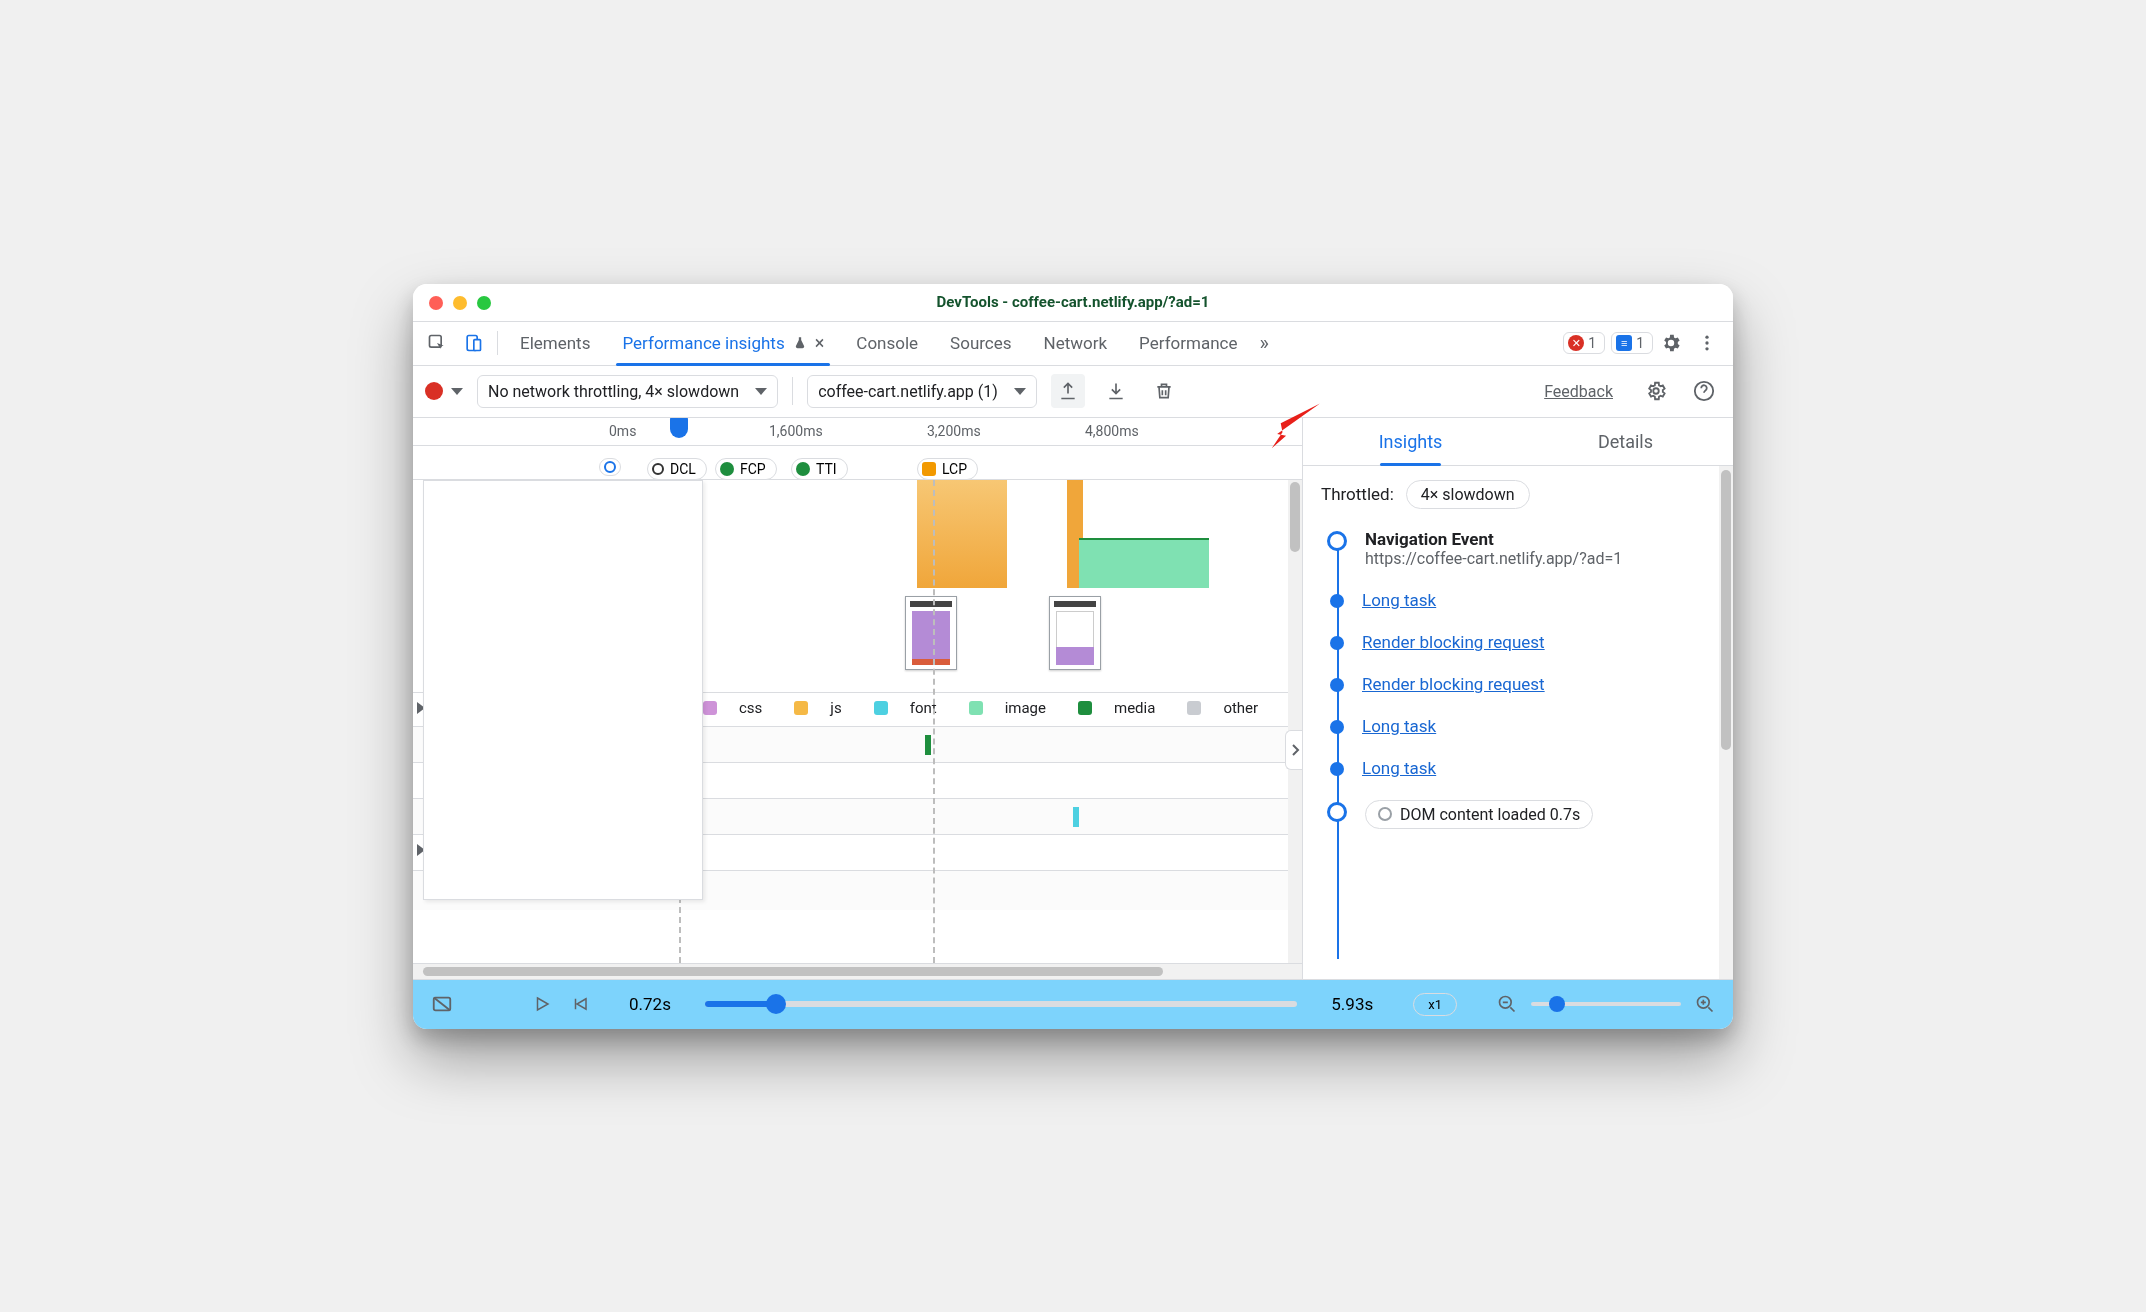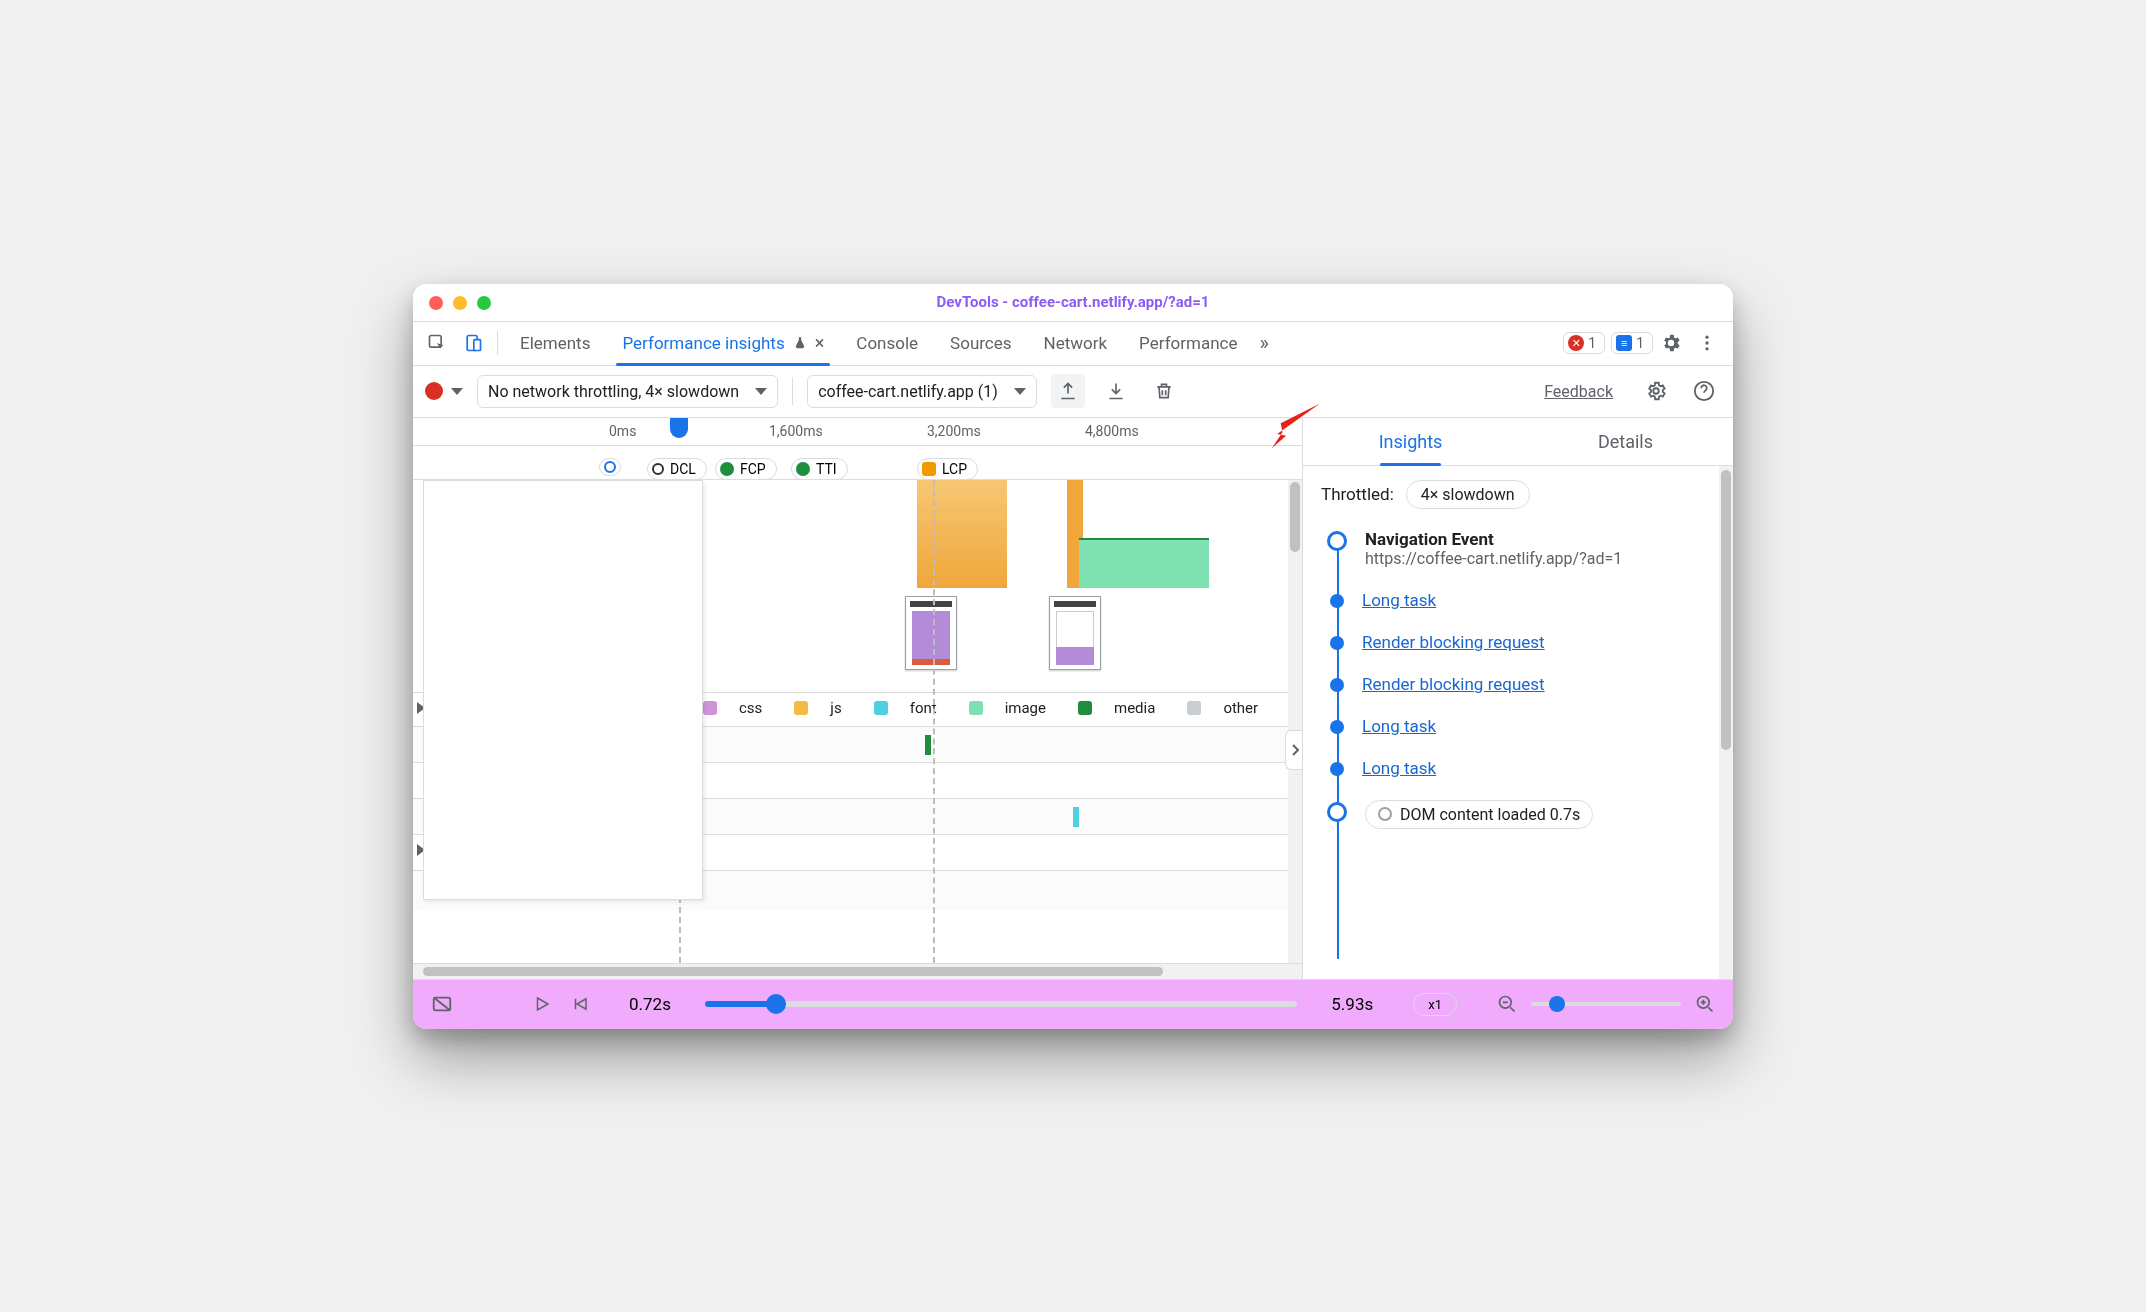--- a/index.html
+++ b/index.html
@@ -25,21 +25,21 @@
 
   .window{width:1320px;height:745px;background:var(--bg);border-radius:14px;box-shadow:0 30px 60px rgba(0,0,0,.35),0 10px 20px rgba(0,0,0,.2);overflow:hidden;display:flex;flex-direction:column;position:relative;}
 
   
   .titlebar{height:38px;display:flex;align-items:center;position:relative;border-bottom:1px solid var(--border);background:var(--bg);}
   .traffic{display:flex;gap:10px;position:absolute;left:16px;top:12px;}
   .dot{width:14px;height:14px;border-radius:50%;}
   .dot.red{background:#ff5f57;}
   .dot.yellow{background:#febc2e;}
   .dot.green{background:#28c840;}
-  .titlebar .title{margin:0 auto;font-size:15px;font-weight:700;color:#8b5cf6;}
+  .titlebar .title{margin:0 auto;font-size:15px;font-weight:700;color:#14532d;}
 
   
   .tabs-row{display:flex;align-items:center;height:44px;border-bottom:1px solid var(--border);padding:0 8px 0 6px;background:var(--bg);}
   .tabs-row .icon-btn{width:36px;height:36px;display:flex;align-items:center;justify-content:center;color:#5f6368;border-radius:4px;}
   .tab{padding:0 16px;height:44px;display:flex;align-items:center;gap:8px;font-size:17px;color:var(--text2);cursor:pointer;position:relative;}
   .tab.active{color:var(--blue);}
   .tab.active::after{content:"";position:absolute;left:10px;right:10px;bottom:-1px;height:3px;background:var(--blue);border-radius:2px;}
   .flask{width:14px;height:16px;display:inline-block;}
   .tab .close{color:var(--text2);font-size:18px;line-height:1;}
   .spacer{flex:1;}
@@ -124,21 +124,21 @@
   .ins-item .content{font-size:17px;}
   .ins-item .content .title{font-weight:700;color:var(--text);}
   .ins-item .content .sub{color:var(--text2);font-size:16px;}
   .ins-item .content a{color:var(--blue2);text-decoration:underline;}
   .final-chip{display:inline-flex;align-items:center;gap:8px;border:1px solid var(--border);border-radius:20px;padding:4px 12px;font-size:16px;color:var(--text);}
   .final-chip .o{width:14px;height:14px;border:2px solid #9aa0a6;border-radius:50%;}
   .right .vscroll2{position:absolute;right:0;top:48px;bottom:0;width:14px;background:#f1f1f1;}
   .right .vscroll2 .thumb-bar{position:absolute;left:2px;right:2px;top:4px;height:280px;background:#c1c1c1;border-radius:6px;}
 
   
-  .footer{height:50px;border-top:1px solid var(--border);display:flex;align-items:center;padding:0 18px;gap:20px;background:#f0abfc;}
+  .footer{height:50px;border-top:1px solid var(--border);display:flex;align-items:center;padding:0 18px;gap:20px;background:#7dd3fc;}
   .footer .slider{flex:1;position:relative;height:6px;background:var(--border);border-radius:3px;margin:0 14px;}
   .footer .slider .fill{position:absolute;left:0;top:0;bottom:0;background:var(--blue);border-radius:3px;}
   .footer .slider .knob{position:absolute;top:-7px;width:20px;height:20px;border-radius:50%;background:var(--blue);transform:translateX(-50%);}
   .footer .x1{border:1px solid var(--border);border-radius:20px;padding:3px 14px;font-size:13px;}
   .footer .zoom{display:flex;align-items:center;gap:14px;margin-left:20px;}
   .footer .zoom .zslider{width:150px;height:4px;background:var(--border);border-radius:2px;position:relative;}
   .footer .zoom .zslider .knob{position:absolute;left:18px;top:-6px;width:16px;height:16px;border-radius:50%;background:var(--blue);}
   svg{display:block;}
 </style>
 </head>

